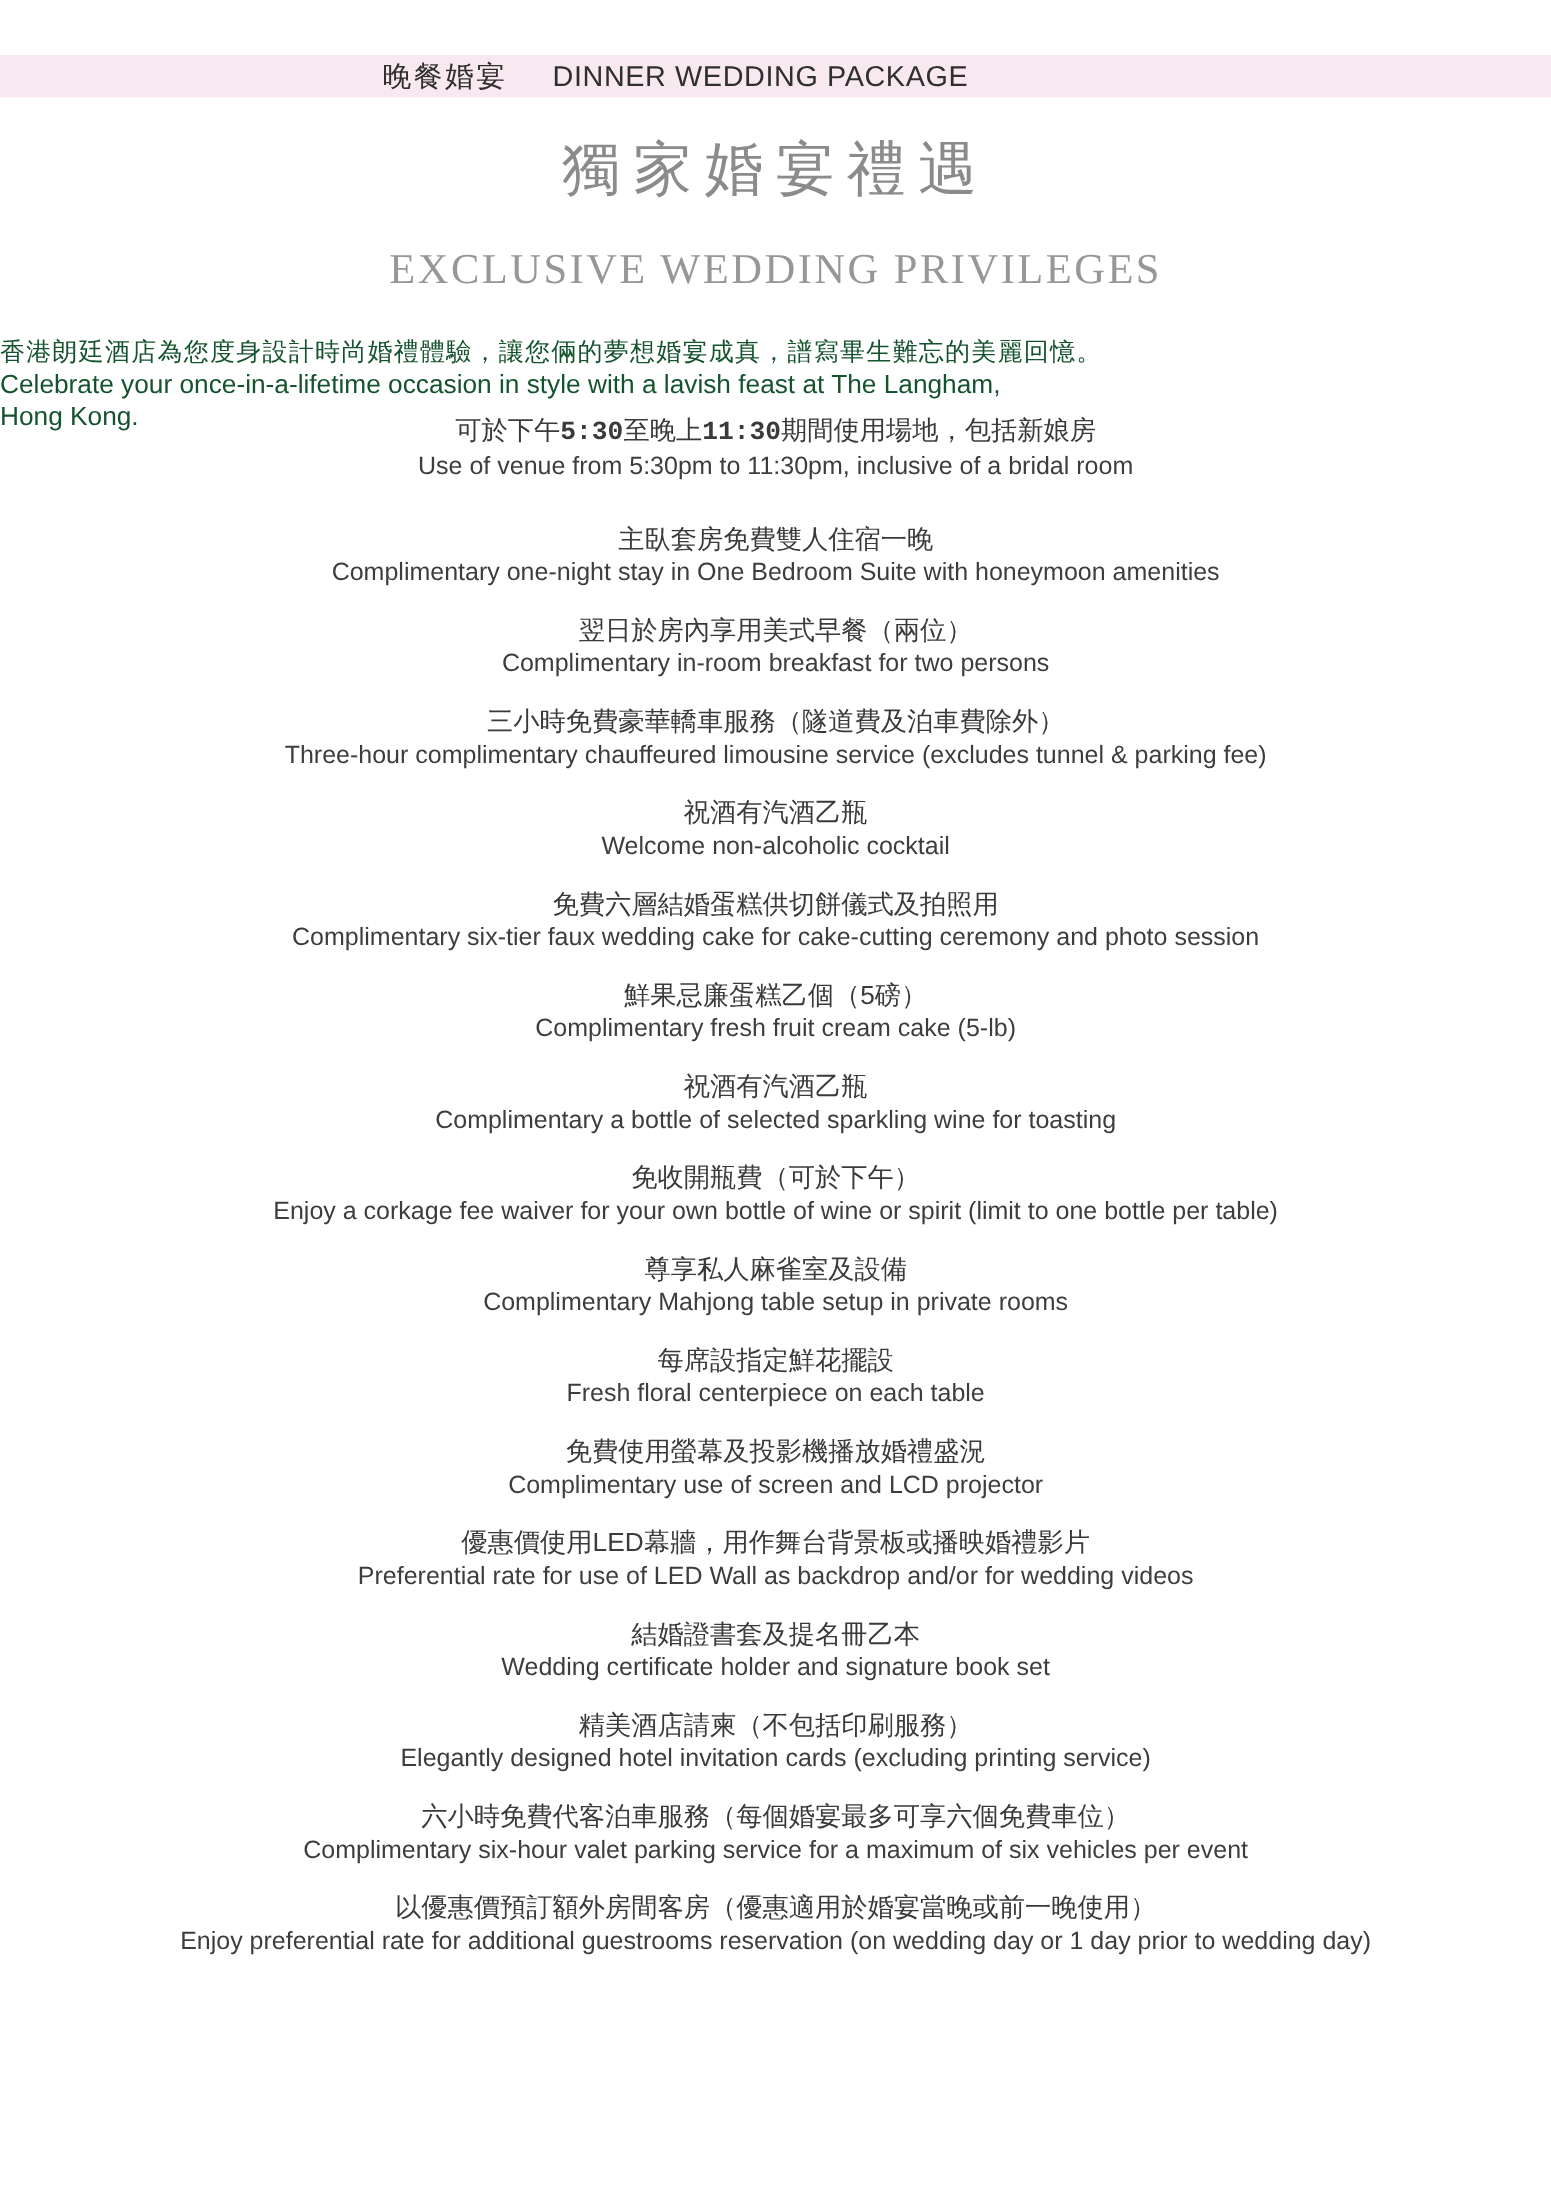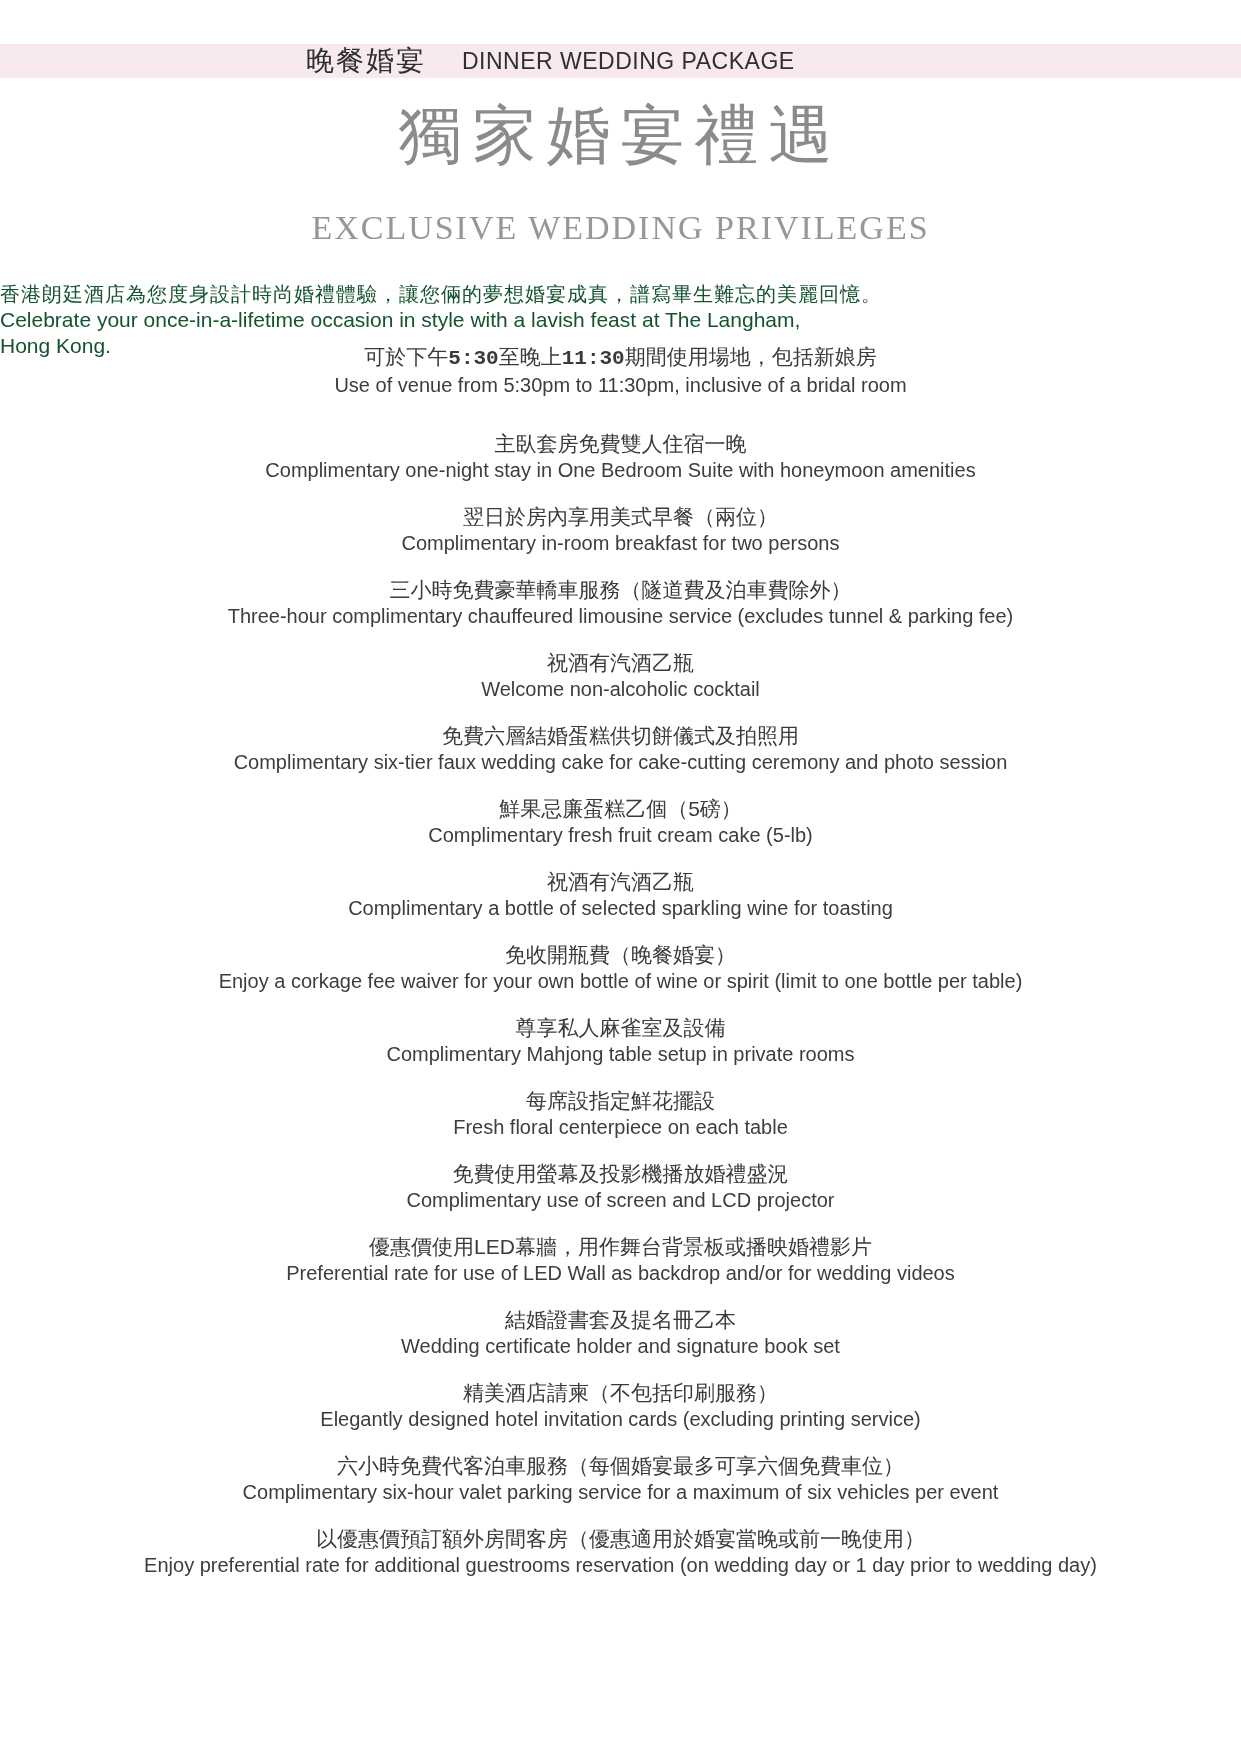--- a/index.html
+++ b/index.html
@@ -20,37 +20,37 @@
   .header-bar {
     margin-top: 44px;
     height: 34px;
     background: #f8e8f0;
     display: flex;
     align-items: center;
     padding-left: 306px;
     box-sizing: border-box;
   }
   .header-zh {
-    font-size: 28px;
+    font-size: 23px;
     color: #2f2f2f;
     letter-spacing: 2px;
   }
   .header-en {
     font-size: 23px;
     color: #2f2f2f;
     margin-left: 36px;
     letter-spacing: 0.5px;
     text-align: right;
   }
 
   
   .title-zh {
     margin-top: 28px;
     text-align: center;
-    font-size: 64px;
+    font-size: 47px;
     line-height: 58px;
     color: #8b8b8b;
     letter-spacing: 10px;
     font-weight: normal;
   }
   .title-en {
     margin-top: 2px;
     text-align: center;
     font-family: "Liberation Serif", serif;
     font-size: 34px;
@@ -148,21 +148,21 @@
     <div class="p-zh">鮮果忌廉蛋糕乙個（5磅）</div>
     <div class="p-en">Complimentary fresh fruit cream cake (5-lb)</div>
   </div>
 
   <div class="privilege">
     <div class="p-zh">祝酒有汽酒乙瓶</div>
     <div class="p-en">Complimentary a bottle of selected sparkling wine for toasting</div>
   </div>
 
   <div class="privilege">
-    <div class="p-zh">免收開瓶費（晚餐婚宴）</div>
+    <div class="p-zh">免收開瓶費（可於下午）</div>
     <div class="p-en">Enjoy a corkage fee waiver for your own bottle of wine or spirit (limit to one bottle per table)</div>
   </div>
 
   <div class="privilege">
     <div class="p-zh">尊享私人麻雀室及設備</div>
     <div class="p-en">Complimentary Mahjong table setup in private rooms</div>
   </div>
 
   <div class="privilege">
     <div class="p-zh">每席設指定鮮花擺設</div>

